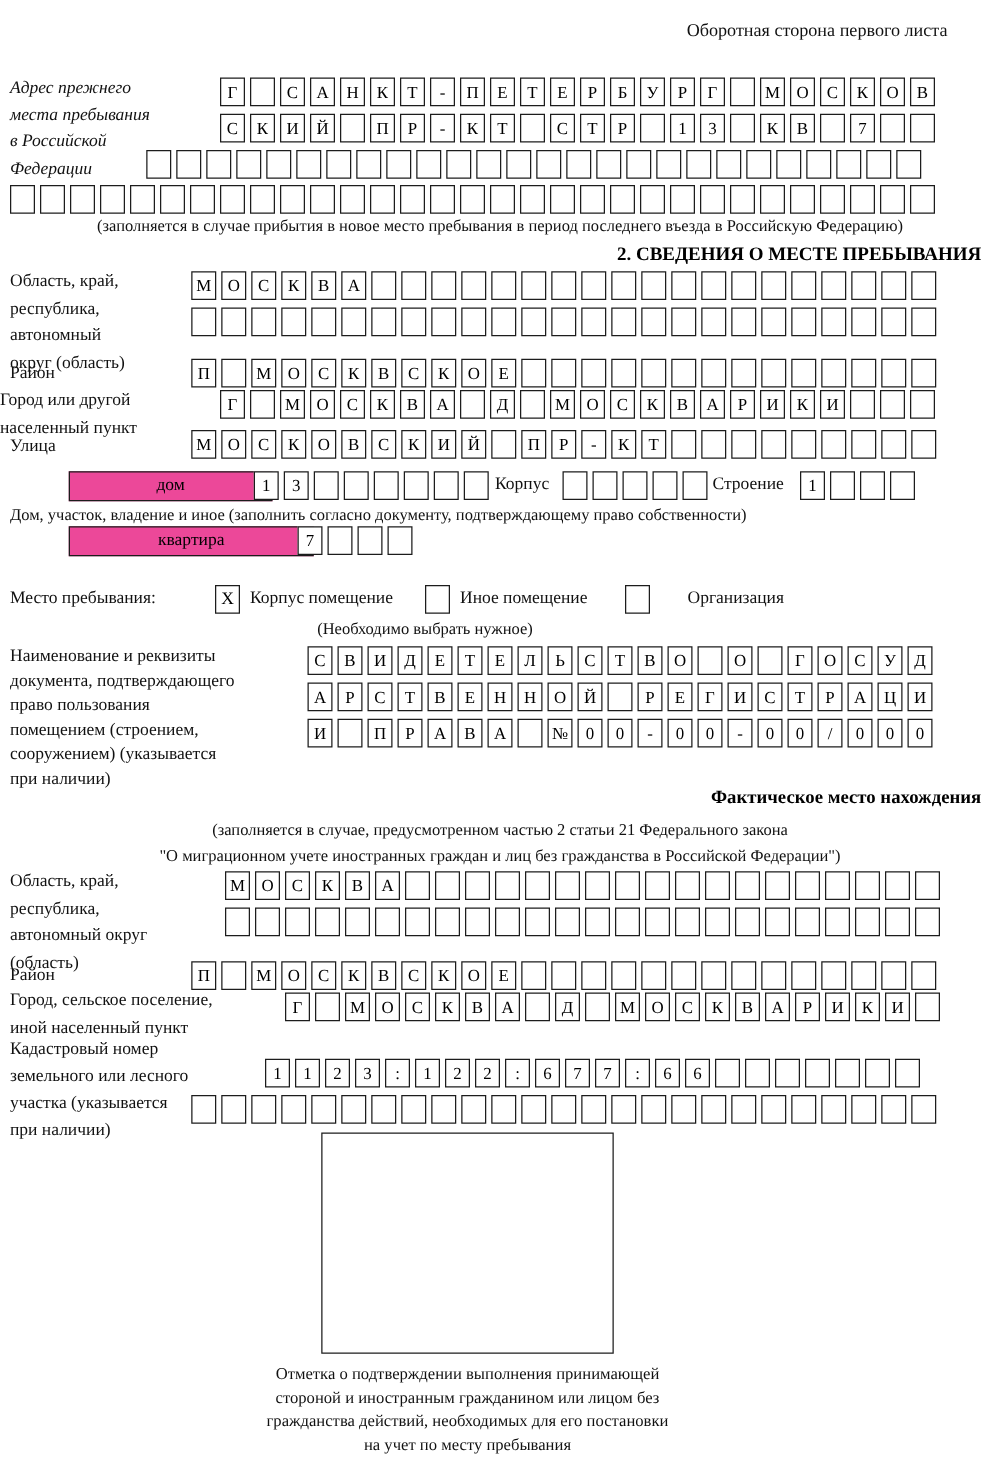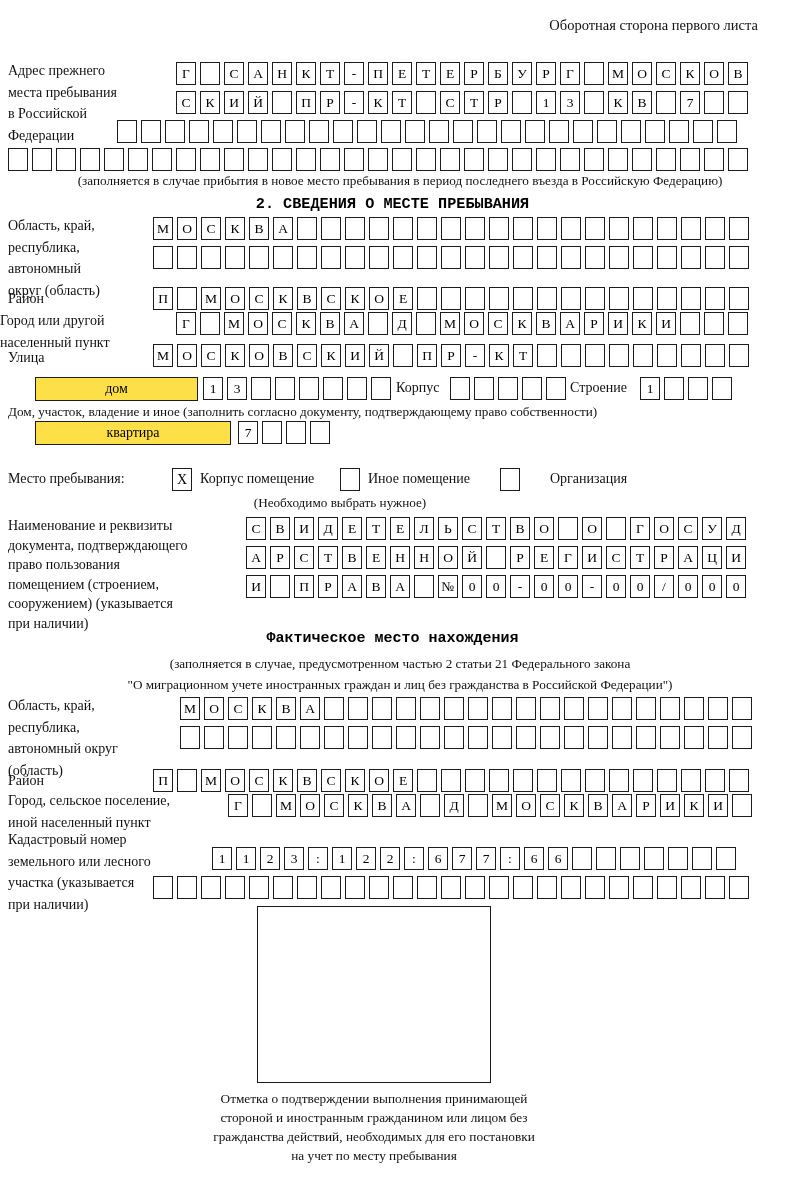--- a/index.html
+++ b/index.html
@@ -14,50 +14,50 @@
   .label-doc { line-height:1.4; }
   .cellrow { position:absolute; display:flex; gap:4px; }
   .cell {
     width:20px; height:23px; box-sizing:border-box;
     border:1.6px solid #1c1c1c; background:#fff;
     display:flex; align-items:center; justify-content:center;
     font-size:13.5px; line-height:1; color:#000; flex:0 0 auto;
   }
   .wbox {
     position:absolute; height:24px; box-sizing:border-box;
-    border:1.6px solid #1c1c1c; background:#fde047;
-    display:flex; align-items:center; justify-content:center; font-size:14px;
+    border:1.6px solid #1c1c1c; background:#ec4899;
+    display:flex; align-items:center; justify-content:center; font-size:14px;margin-left:20px;
   }
   .cbox {
     position:absolute; width:20px; height:23px; box-sizing:border-box;
     border:1.6px solid #1c1c1c; background:#fff;
     display:flex; align-items:center; justify-content:center; font-size:14px;
   }
   .inline-label { position:absolute; font-size:14px; white-space:nowrap; color:#111; }
   .note { position:absolute; font-size:13.2px; color:#111; }
   .center { left:0; width:800px; text-align:center; }
-  .title { position:absolute; left:0; width:785px; text-align:center;
-           font-weight:bold; font-size:15.2px; color:#000;font-family:Liberation Mono, monospace; }
+  .title { position:absolute; left:0; width:785px; text-align:right;
+           font-weight:bold; font-size:15.2px; color:#000; }
   .hnote { position:absolute; top:17px; right:42px; font-size:14.5px; color:#111; }
   .stamp {
     position:absolute; box-sizing:border-box; border:1.8px solid #1c1c1c; background:#fff;
   }
   .caption {
     position:absolute; font-size:13.3px; line-height:1.42; text-align:center;
     white-space:pre-line; color:#111;
   }
 </style>
 </head>
 <body>
 
 <div class="page">
 
   <div class="hnote">Оборотная сторона первого листа</div>
 
-  <div class="label" style="left:8px; top:60px; width:165px;">Адрес прежнего
+  <div class="label" style="left:8px; top:60px; width:165px;font-style:italic;">Адрес прежнего
 места пребывания
 в Российской
 Федерации</div>
   <div class="cellrow" style="left:176px; top:62px;">
       <span class="cell">Г</span>
       <span class="cell"></span>
       <span class="cell">С</span>
       <span class="cell">А</span>
       <span class="cell">Н</span>
       <span class="cell">К</span>

